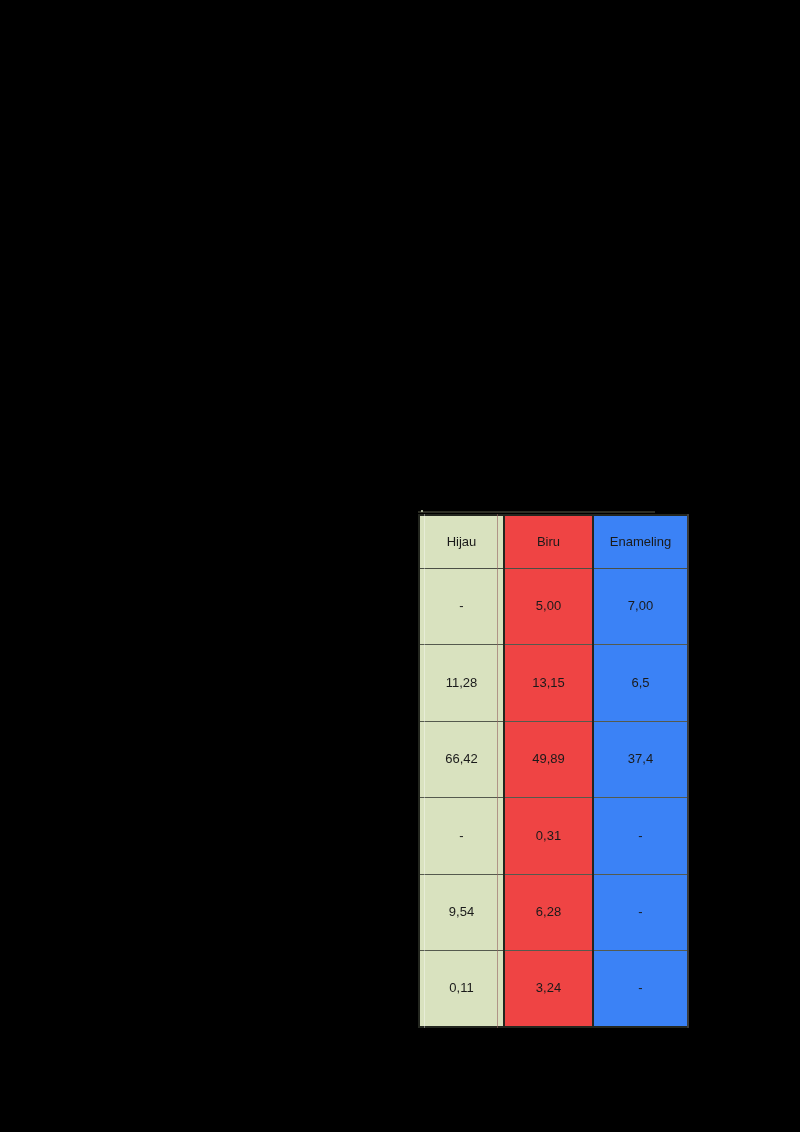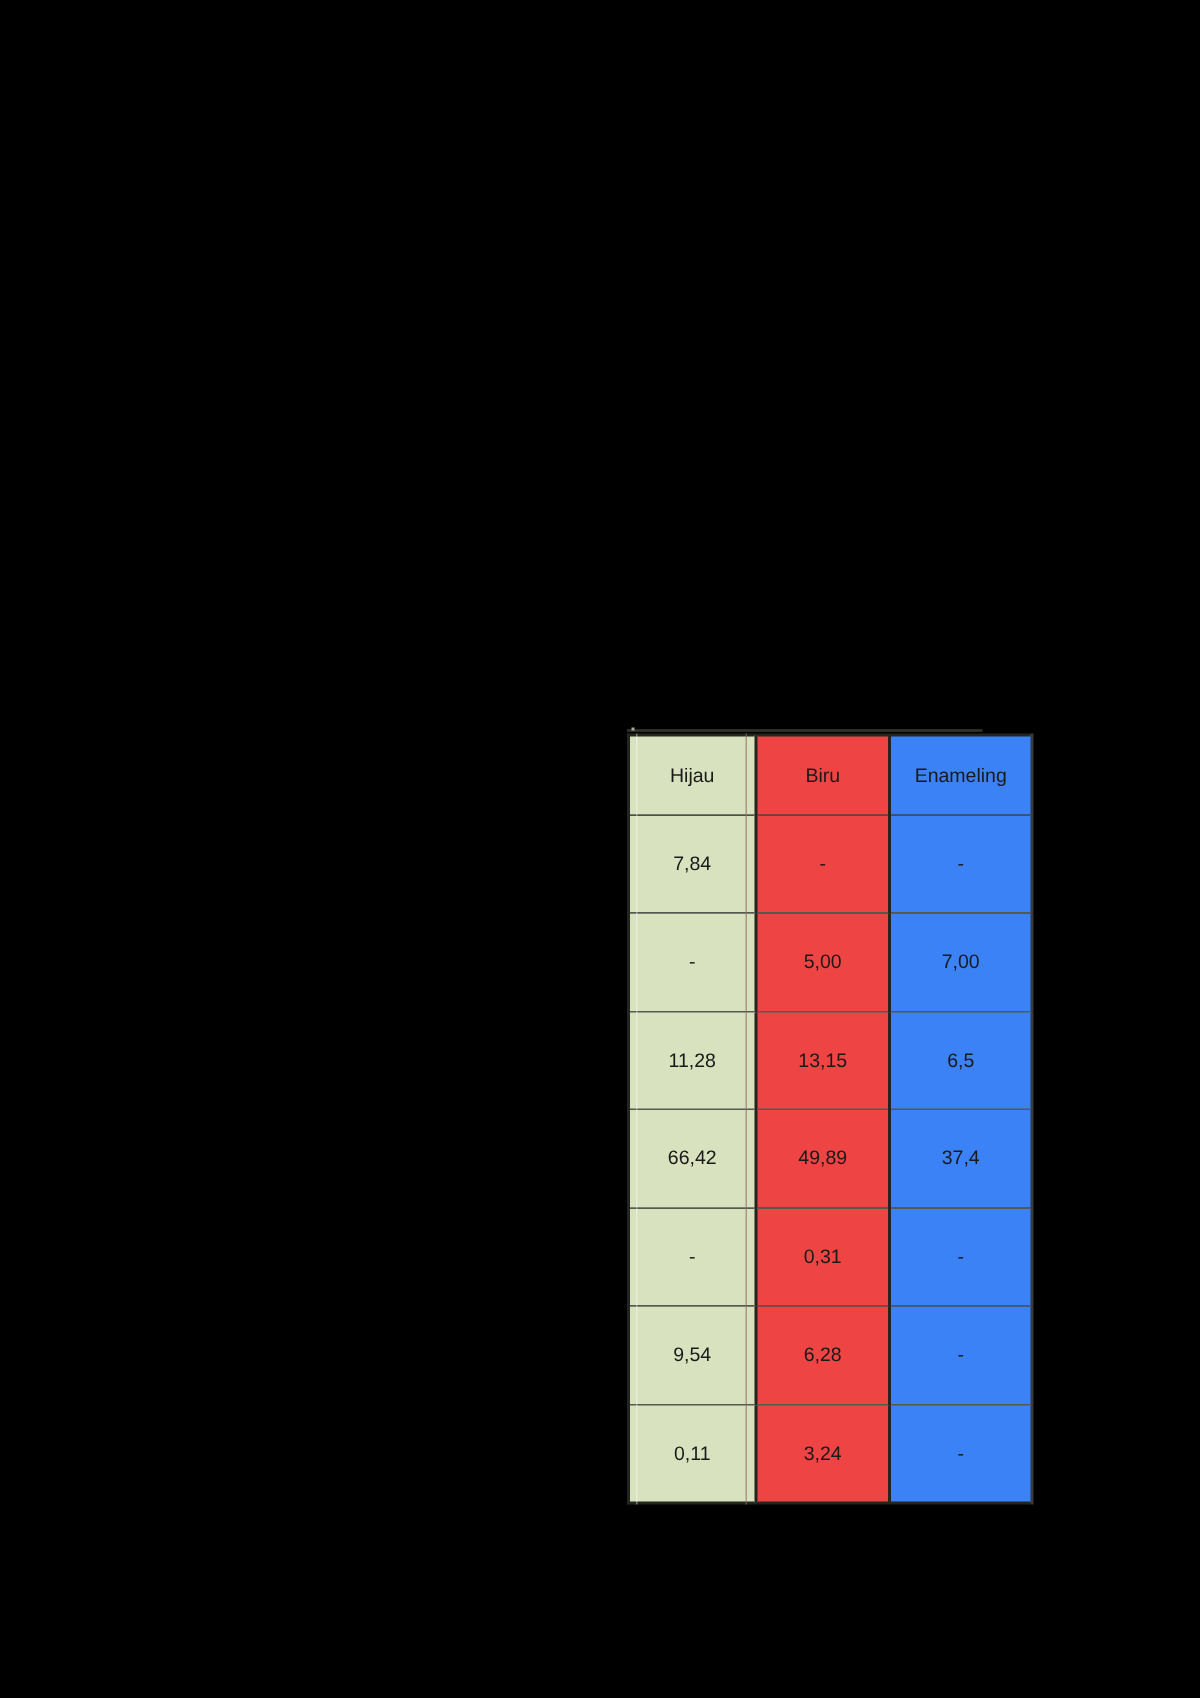--- a/index.html
+++ b/index.html
@@ -13,21 +13,21 @@
     position: relative;
     overflow: hidden;
     font-family: "Liberation Sans", sans-serif;
     -webkit-font-smoothing: antialiased;
   }
 
   
   #table-wrap {
     position: absolute;
     left: 418px;
-    top: 489px;
+    top: 514px;
     width: 237px;
     height: 514px;
   }
 
   table.data-table {
     border-collapse: collapse;
     table-layout: fixed;
     width: 269px;
     height: 514px;
   }
@@ -120,25 +120,20 @@
     </colgroup>
     <thead>
       <tr>
         <th class="cell-hijau">Hijau</th>
         <th class="cell-biru">Biru</th>
         <th class="cell-enameling">Enameling</th>
       </tr>
     </thead>
     <tbody>
       <tr>
-        <td class="cell-hijau">7,84</td>
-        <td class="cell-biru">-</td>
-        <td class="cell-enameling">-</td>
-      </tr>
-      <tr>
         <td class="cell-hijau">-</td>
         <td class="cell-biru">5,00</td>
         <td class="cell-enameling">7,00</td>
       </tr>
       <tr>
         <td class="cell-hijau">11,28</td>
         <td class="cell-biru">13,15</td>
         <td class="cell-enameling">6,5</td>
       </tr>
       <tr>

